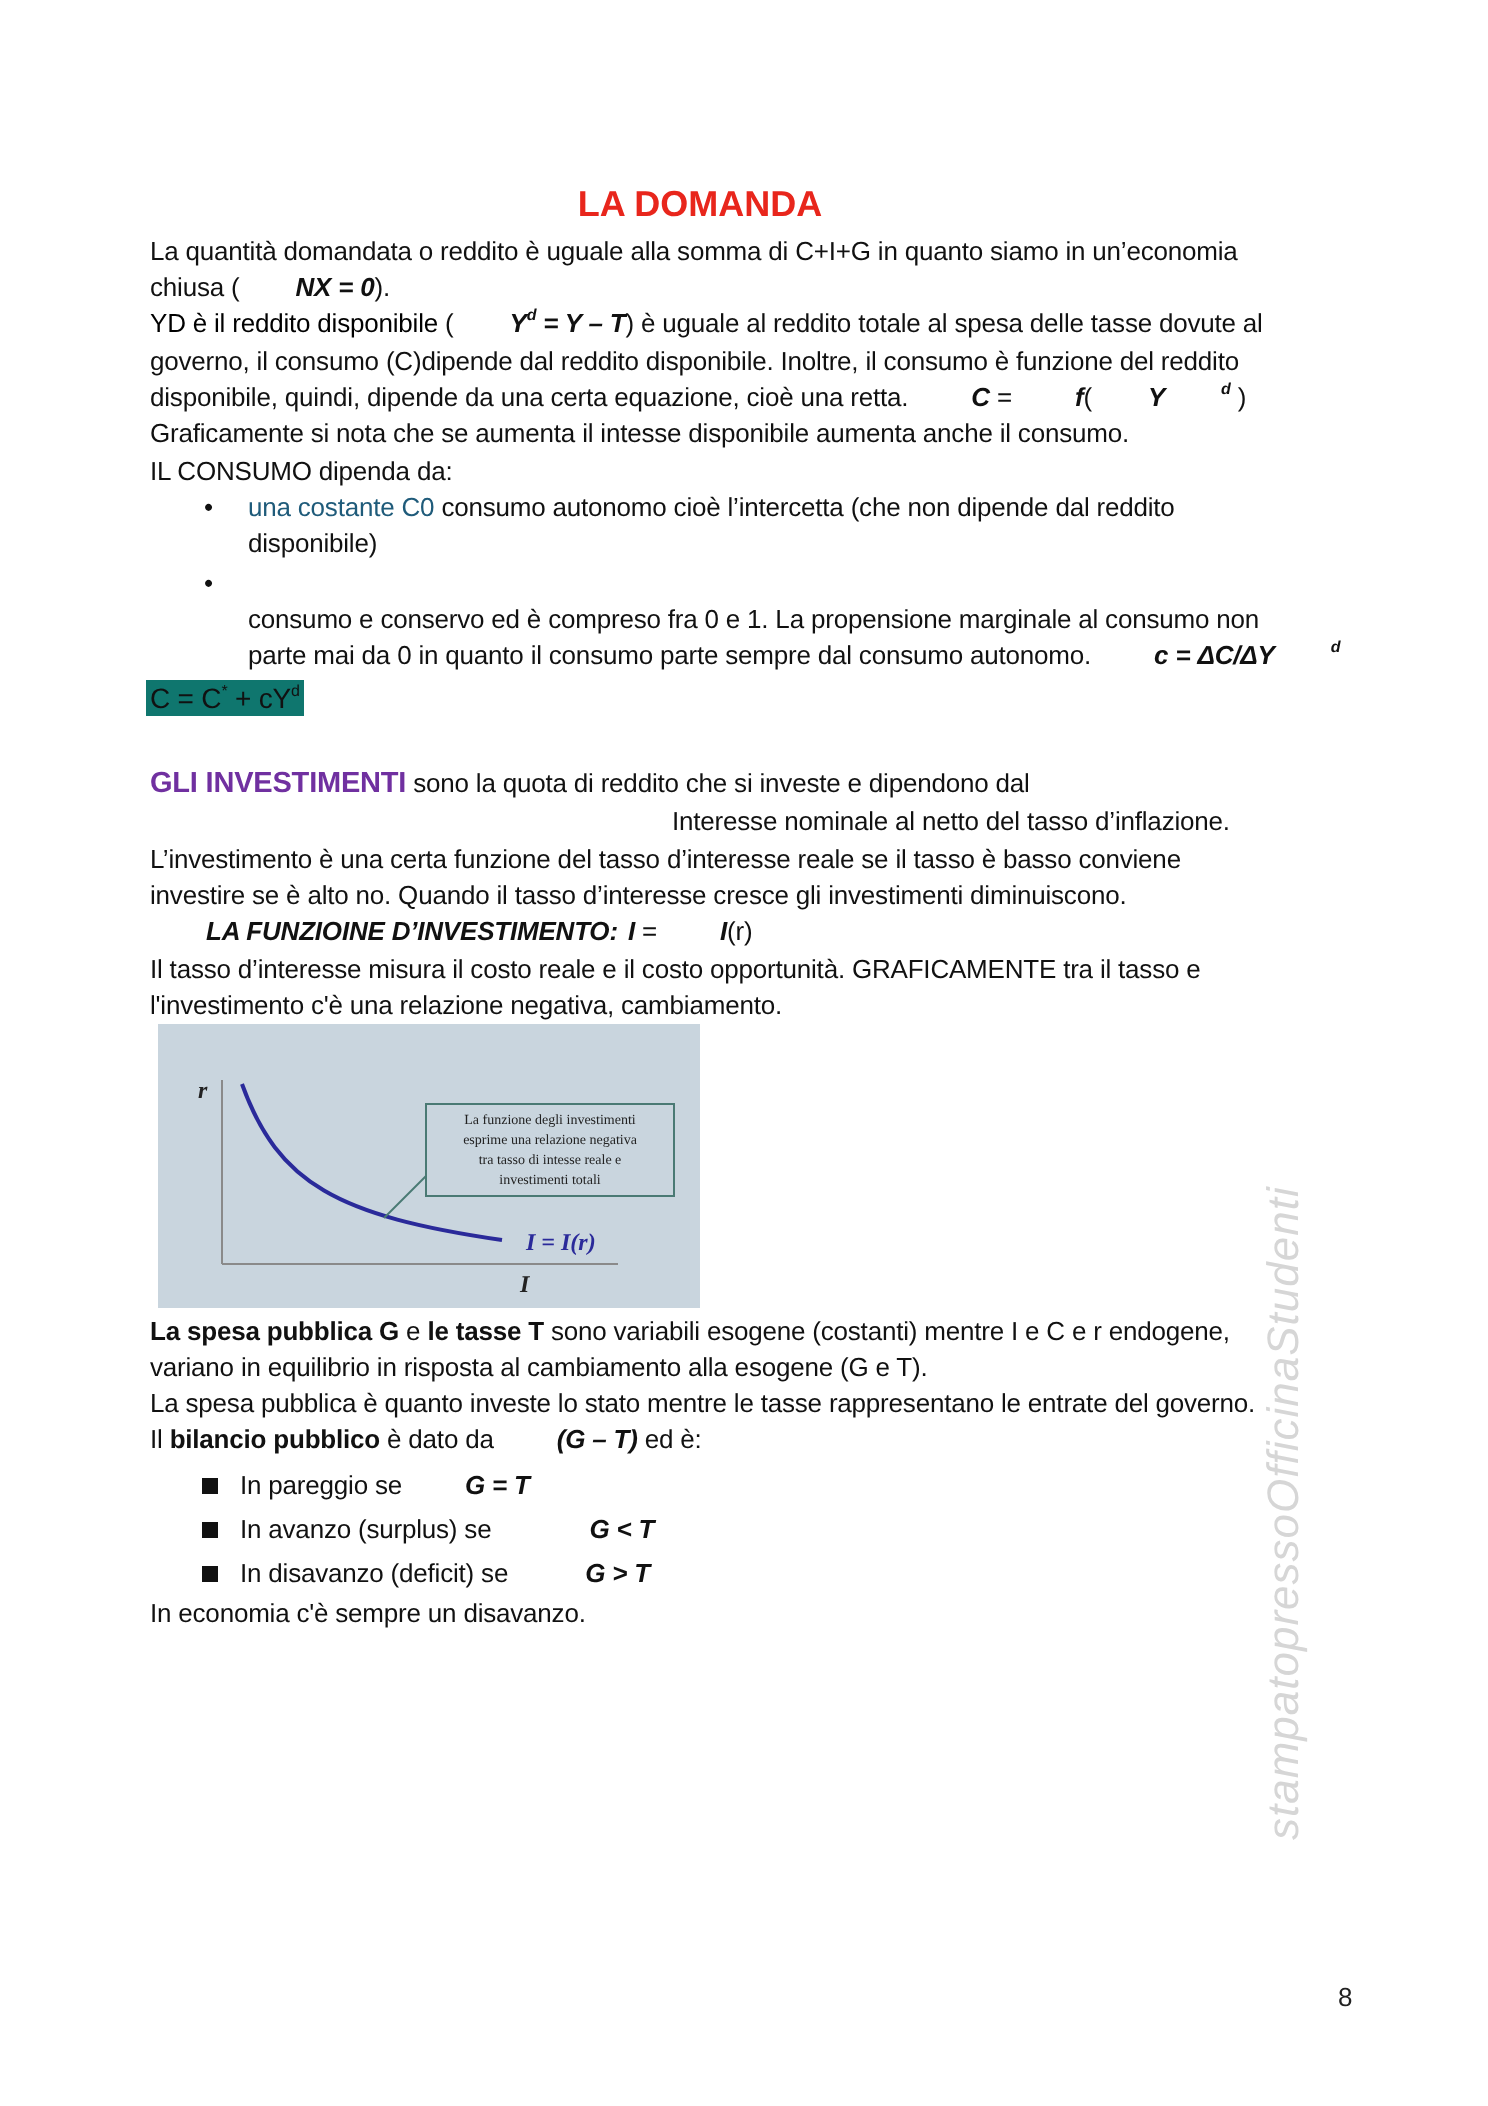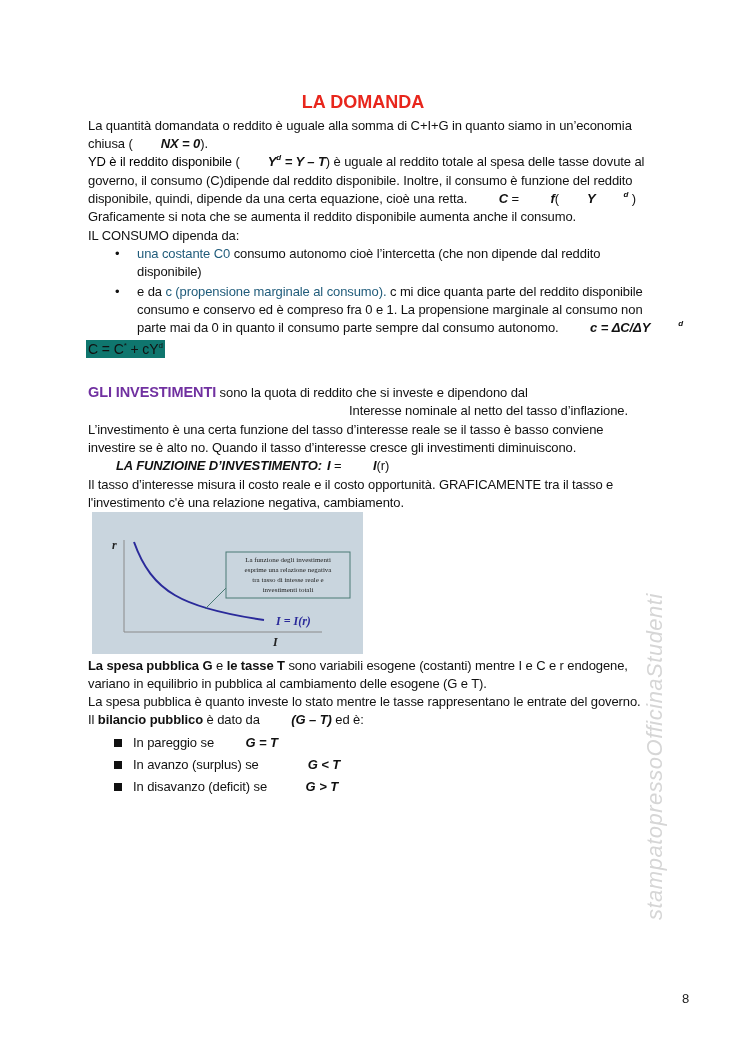--- a/index.html
+++ b/index.html
@@ -1,18 +1,18 @@
 <!DOCTYPE html>
 <html><head>
 <meta charset="utf-8">
 <style>
   html, body { margin: 0; padding: 0; background: #ffffff; }
   body { width: 744px; height: 1053px; position: relative; overflow: hidden;
          font-family: "Liberation Sans", sans-serif; color: #111; }
-  .page { position: absolute; left: 17px; top: 0; width: 727px; height: 1053px; background: #fff; }
+  .page { position: absolute; left: 4px; top: 0; width: 727px; height: 1053px; background: #fff; }
   .txt { position: absolute; left: 71px; font-size: 13px; line-height: 18px; white-space: nowrap; letter-spacing: -0.1px; }
   .title { position: absolute; left: 0; width: 692px; text-align: center; top: 92px;
            font-size: 18px; font-weight: bold; color: #e8261c; }
   .red { color: #000000; }
   .teal { color: #1f5b7a; font-weight: normal; }
   .purple { color: #7030a0; font-weight: bold; font-size: 14.5px; }
   .b { font-weight: bold; }
   .i { }
   .bi { font-weight: bold; font-style: italic; padding-left: 28px; }
   .hl { background: #0f766e; padding: 1px 2px; font-size: 14px; }
@@ -31,30 +31,29 @@
 <div class="page">
 
   <div class="title">LA DOMANDA</div>
 
   <div class="txt" style="top:117px">La quantità domandata o reddito è uguale alla somma di C+I+G in quanto siamo in un’economia</div>
   <div class="txt" style="top:135px"><span>chiusa (</span><span class="bi">NX = 0</span><span>).</span></div>
 
   <div class="txt" style="top:153px"><span class="red">YD è il reddito disponibile</span><span> (</span><span class="bi"><span>Y</span><sup>d</sup><span> = Y – T</span></span><span>)</span><span> è uguale al reddito totale al spesa delle tasse dovute al</span></div>
   <div class="txt" style="top:172px">governo, il consumo (C)dipende dal reddito disponibile. Inoltre, il consumo è funzione del reddito</div>
   <div class="txt" style="top:190px"><span>disponibile, quindi, dipende da una certa equazione, cioè una retta. </span><span class="bi">C</span><span> = </span><span class="bi">f</span><span>(</span><span class="bi">Y</span><sup class="bi">d</sup><span> )</span></div>
-  <div class="txt" style="top:208px">Graficamente si nota che se aumenta il reddito disponibile aumenta anche il consumo.</div>
+  <div class="txt" style="top:208px">Graficamente si nota che se aumenta il intesse disponibile aumenta anche il consumo.</div>
 
   <div class="txt" style="top:227px">IL CONSUMO dipenda da:</div>
 
   <div class="bullet" style="top:245px">•</div>
   <div class="txt indent" style="top:245px"><span class="teal">una costante C0</span><span> consumo autonomo cioè l’intercetta (che non dipende dal reddito</span></div>
   <div class="txt indent" style="top:263px">disponibile)</div>
 
   <div class="bullet" style="top:283px">•</div>
-  <div class="txt indent" style="top:283px"><span>e da </span><span class="teal">c (propensione marginale al consumo).</span><span> c mi dice quanta parte del reddito disponibile</span></div>
   <div class="txt indent" style="top:301px">consumo e conservo ed è compreso fra 0 e 1. La propensione marginale al consumo non</div>
   <div class="txt indent" style="top:319px"><span>parte mai da 0 in quanto il consumo parte sempre dal consumo autonomo. </span><span class="bi">c = ΔC/ΔY</span><sup class="bi">d</sup></div>
 
   <div class="txt" style="top:340px; left:69px"><span class="hl"><span>C = C</span><sup>*</sup><span> + cY</span><sup>d</sup></span></div>
 
   <div class="txt" style="top:383px"><span class="purple">GLI INVESTIMENTI</span><span> sono la quota di reddito che si investe e dipendono dal</span></div>
   <div class="txt i" style="top:402px; left:332px">Interesse nominale al netto del tasso d’inflazione.</div>
   <div class="txt" style="top:421px">L’investimento è una certa funzione del tasso d’interesse reale se il tasso è basso conviene</div>
   <div class="txt" style="top:439px">investire se è alto no. Quando il tasso d’interesse cresce gli investimenti diminuiscono.</div>
   <div class="txt bi" style="top:457px">LA FUNZIOINE D’INVESTIMENTO:</div>
@@ -73,29 +72,30 @@
       <rect x="134" y="40" width="124" height="46" fill="#c9d5de" stroke="#4a7a74" stroke-width="1"></rect>
       <text x="196" y="50" text-anchor="middle" font-family="Liberation Serif, serif" font-size="7" fill="#222">La funzione degli investimenti</text>
       <text x="196" y="60" text-anchor="middle" font-family="Liberation Serif, serif" font-size="7" fill="#222">esprime una relazione negativa</text>
       <text x="196" y="70" text-anchor="middle" font-family="Liberation Serif, serif" font-size="7" fill="#222">tra tasso di intesse reale e</text>
       <text x="196" y="80" text-anchor="middle" font-family="Liberation Serif, serif" font-size="7" fill="#222">investimenti totali</text>
       <text x="184" y="113" font-family="Liberation Serif, serif" font-weight="bold" font-style="italic" font-size="12" fill="#2a2a9a">I = I(r)</text>
     </svg>
   </div>
 
   <div class="txt" style="top:657px"><span class="b">La spesa pubblica G</span><span> e </span><span class="b">le tasse T</span><span> sono variabili esogene (costanti) mentre I e C e r endogene,</span></div>
-  <div class="txt" style="top:675px"><span>variano in equilibrio in pubblica al cambiamento delle esogene (</span><span class="i">G</span><span> e </span><span class="i">T</span><span>).</span></div>
+  <div class="txt" style="top:675px"><span>variano in equilibrio in risposta al cambiamento alla esogene (</span><span class="i">G</span><span> e </span><span class="i">T</span><span>).</span></div>
   <div class="txt" style="top:693px">La spesa pubblica è quanto investe lo stato mentre le tasse rappresentano le entrate del governo.</div>
   <div class="txt" style="top:711px"><span>Il </span><span class="b">bilancio pubblico</span><span> è dato da </span><span class="bi">(G – T)</span><span> ed è:</span></div>
 
   <span class="sq" style="top:739px"></span>
   <div class="txt" style="top:734px; left:116px; white-space:pre"><span>In </span><span class="i">pareggio</span><span> se </span><span class="bi">G = T</span></div>
 
   <span class="sq" style="top:761px"></span>
   <div class="txt" style="top:756px; left:116px; white-space:pre"><span>In </span><span class="i">avanzo</span><span> (surplus) se      </span><span class="bi">G &lt; T</span></div>
 
   <span class="sq" style="top:783px"></span>
   <div class="txt" style="top:778px; left:116px; white-space:pre"><span>In </span><span class="i">disavanzo</span><span> (deficit) se   </span><span class="bi">G &gt; T</span></div>
 
+  <div class="txt" style="top:798px">In economia c'è sempre un disavanzo.</div>
 
   <div class="watermark">stampatopressoOfficinaStudenti</div>
   <div class="pagenum">8</div>
 </div>
 
 </body></html>

